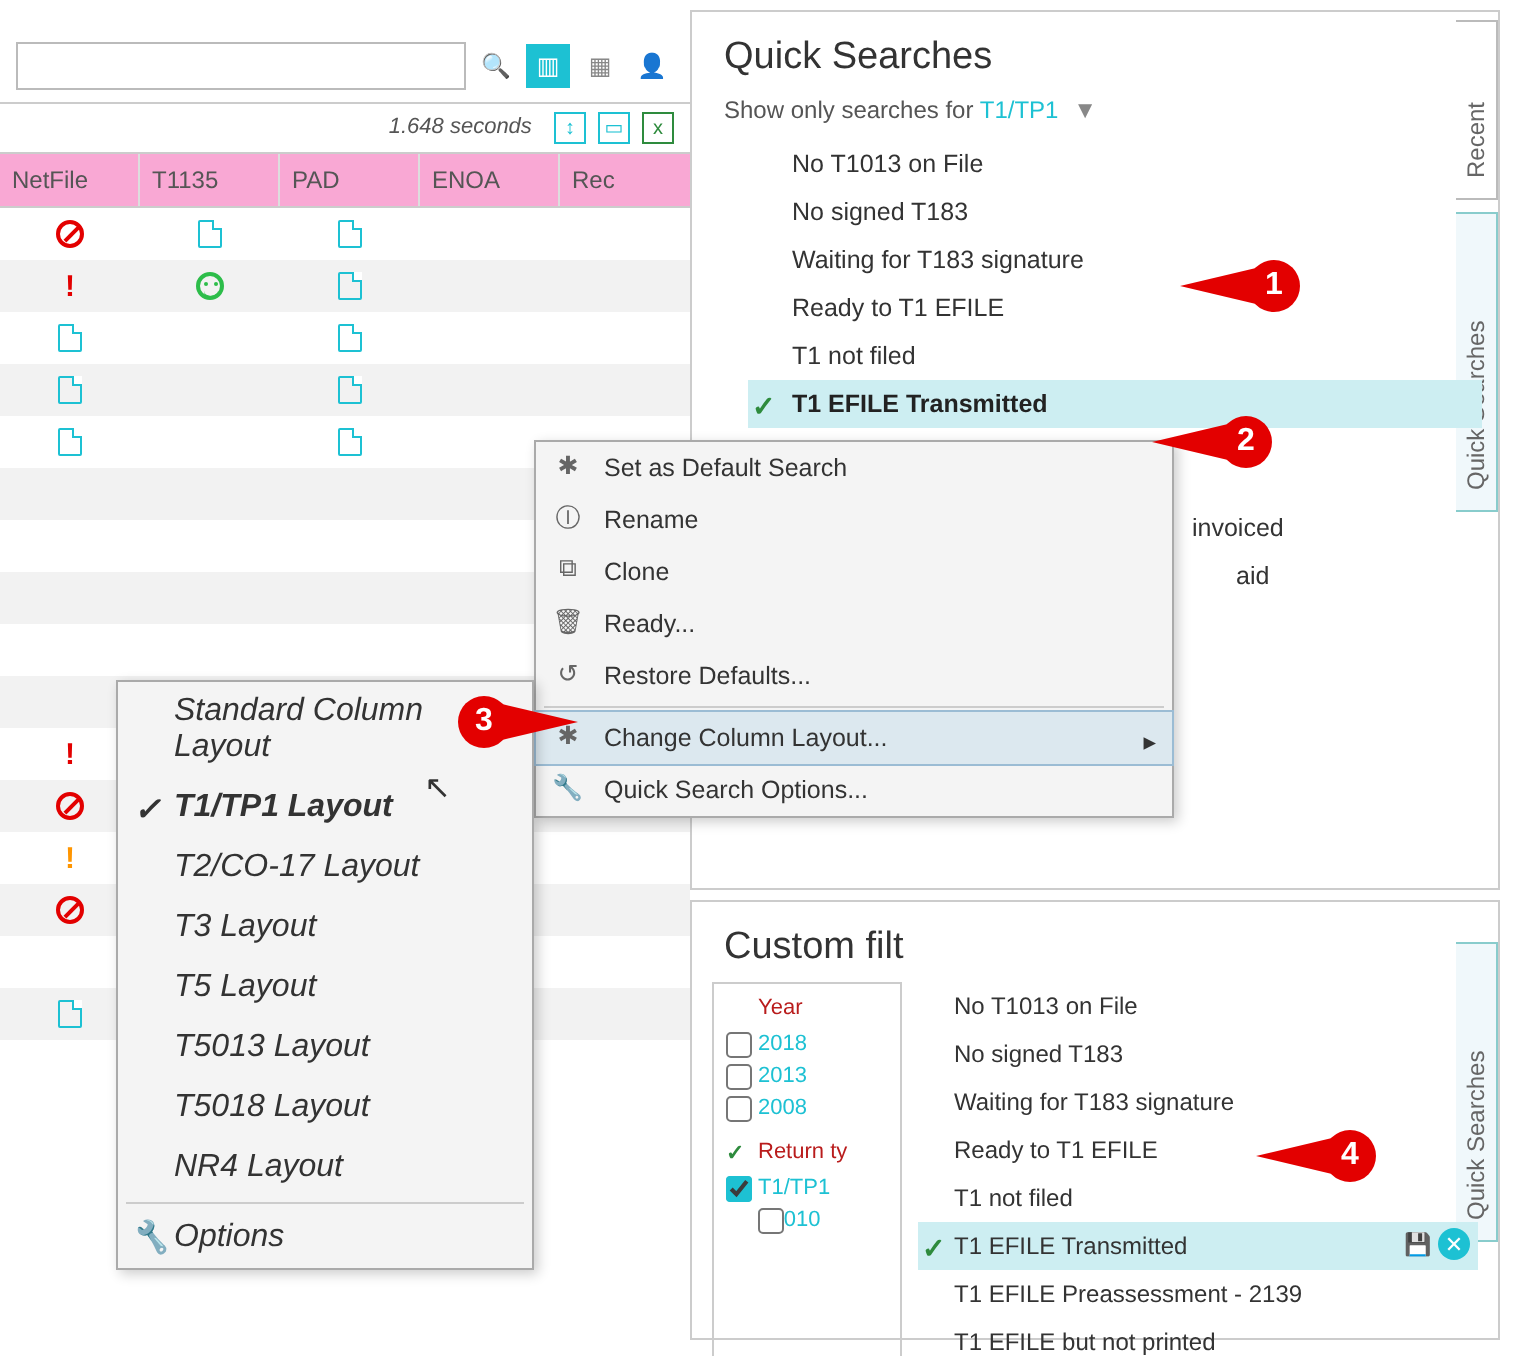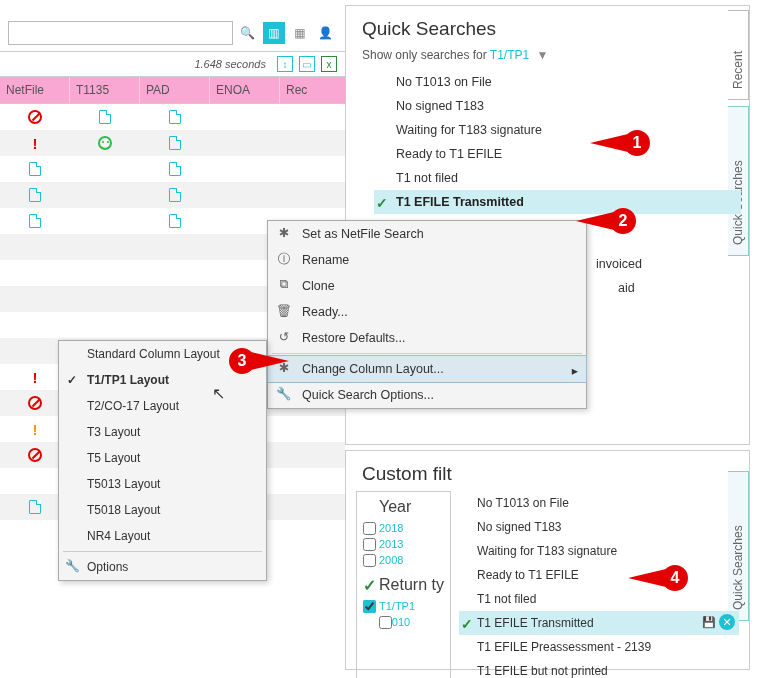--- a/index.html
+++ b/index.html
@@ -35,21 +35,21 @@
 .forbid { width: 14px; height: 14px; border: 2px solid #e30000; border-radius: 50%; position: relative; }
 .forbid::after { content: ''; position: absolute; left: 1px; top: 4px; width: 10px; height: 2px; background: #e30000; transform: rotate(-45deg); }
 .warn-red { color: #e30000; font-weight: bold; font-size: 15px; }
 .warn-orange { color: #ff9500; font-weight: bold; font-size: 15px; }
 .smile { width: 14px; height: 14px; border: 2px solid #2dbd4a; border-radius: 50%; position: relative; }
 .smile::before { content: ''; position: absolute; left: 2px; top: 3px; width: 2px; height: 2px; background: #2dbd4a; border-radius: 50%; box-shadow: 5px 0 0 #2dbd4a; }
 .smile::after { content: ''; position: absolute; left: 2px; top: 6px; width: 7px; height: 4px; border: 1.5px solid #2dbd4a; border-top: none; border-left: none; border-right: none; border-radius: 0 0 6px 6px; }
 
 
 .layout-menu { position: absolute; left: 58px; top: 340px; width: 209px; background: #f4f4f4; border: 1px solid #aaa; box-shadow: 2px 2px 6px rgba(0,0,0,0.2); z-index: 30; }
-.layout-menu .mi { padding: 6px 10px 6px 28px; font-size: 12px; cursor: pointer; position: relative; }
+.layout-menu .mi { padding: 6px 10px 6px 28px; font-size: 16px; cursor: pointer; position: relative; font-style: italic; }
 .layout-menu .mi.sel { font-weight: bold; }
 .layout-menu .mi.sel::before { content: '✓'; position: absolute; left: 8px; color: #333; }
 .layout-menu hr { border: none; border-top: 1px solid #ccc; margin: 2px 4px; }
 .layout-menu .mi .mi-icon { position: absolute; left: 6px; top: 5px; color: #666; }
 
 
 .ctx-menu { position: absolute; left: 267px; top: 220px; width: 320px; background: #f4f4f4; border: 1px solid #aaa; box-shadow: 2px 2px 6px rgba(0,0,0,0.2); z-index: 25; }
 .ctx-menu .mi { padding: 6px 10px 6px 34px; font-size: 12.5px; cursor: pointer; position: relative; }
 .ctx-menu .mi.hovered { background: #dce8ef; border: 1px solid #9bbcd4; margin: -1px; }
 .ctx-menu .mi .mi-icon { position: absolute; left: 8px; top: 4px; color: #666; width: 16px; text-align: center; }
@@ -74,21 +74,21 @@
 .qs-item { padding: 5px 4px 5px 22px; font-size: 12.5px; color: #333; position: relative; cursor: pointer; }
 .qs-item.sel { background: #cdeef2; color: #222; font-weight: 600; }
 .qs-item.check::before { content: '✓'; position: absolute; left: 2px; color: #2e8b3d; font-weight: bold; font-size: 14px; }
 .full-list { padding: 10px 0 10px 50px; }
 .full-list a { color: #1dc1d3; text-decoration: underline; font-weight: 600; font-size: 13px; }
 .full-list::before { content: '✓'; color: #2e8b3d; font-weight: bold; font-size: 15px; margin-right: 8px; }
 
 .cf-header { padding: 12px 16px 6px; font-size: 19px; font-weight: 400; color: #333; }
 .cf-body { display: flex; padding: 0 10px; gap: 8px; }
 .cf-left { width: 95px; border: 1px solid #ccc; padding: 6px; font-size: 11px; }
-.cf-left .sect-title { color: #404040; font-size: 16px; margin-bottom: 4px; position: relative; padding-left: 16px; }
+.cf-left .sect-title { color: #b91c1c; font-size: 11px; margin-bottom: 4px; position: relative; padding-left: 16px; }
 .cf-left .sect-title.check::before { content: '✓'; position: absolute; left: 0; color: #2e8b3d; font-weight: bold; }
 .cf-left label { display: block; padding: 2px 0; color: #1dc1d3; position: relative; padding-left: 16px; }
 .cf-left label input { position: absolute; left: 0; top: 2px; accent-color: #1dc1d3; }
 .cf-right { flex: 1; }
 .cf-right .qs-item { padding-left: 18px; font-size: 12px; }
 .cf-right .qs-item.sel2 { background: #cdeef2; }
 .cf-right .qs-item.sel2 .row-actions { position: absolute; right: 4px; top: 3px; display: flex; gap: 2px; }
 .cf-right .qs-item.sel2 .ra { width: 16px; height: 16px; font-size: 11px; display: flex; align-items: center; justify-content: center; }
 .ra.save { color: #9b4fd1; }
 .ra.del { background: #1dc1d3; color: #fff; border-radius: 50%; }
@@ -343,21 +343,21 @@
         </span>
       </div>
       <div class="qs-item">T1 EFILE Preassessment - 2139</div>
       <div class="qs-item">T1 EFILE but not printed</div>
 
     </div>
   </div>
 </div>
 
 <div class="ctx-menu">
-  <div class="mi"><span class="mi-icon">✱</span><span>Set as NetFile Search</span></div>
+  <div class="mi"><span class="mi-icon">✱</span><span>Set as Default Search</span></div>
   <div class="mi"><span class="mi-icon">Ⓘ</span><span>Rename</span></div>
   <div class="mi"><span class="mi-icon">⧉</span><span>Clone</span></div>
   <div class="mi"><span class="mi-icon">🗑</span><span>Ready...</span></div>
   <div class="mi"><span class="mi-icon">↺</span><span>Restore Defaults...</span></div>
   <hr>
   <div class="mi hovered"><span class="mi-icon">✱</span><span>Change Column Layout...</span><span class="arrow">▸</span></div>
   <div class="mi"><span class="mi-icon">🔧</span><span>Quick Search Options...</span></div>
 </div>
 
 <div class="layout-menu">

